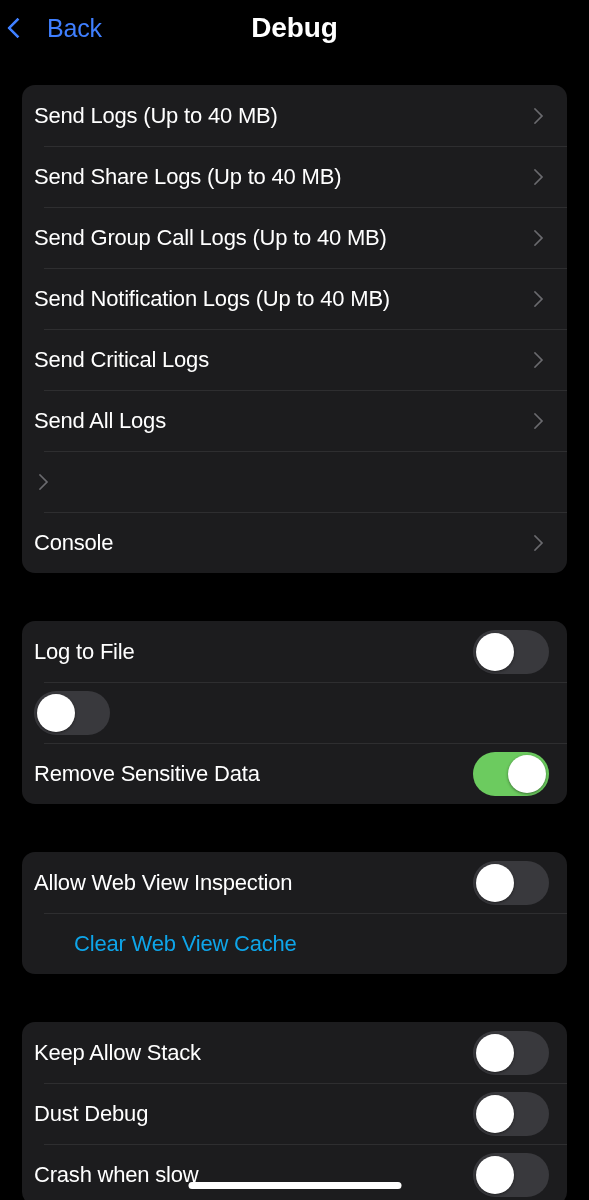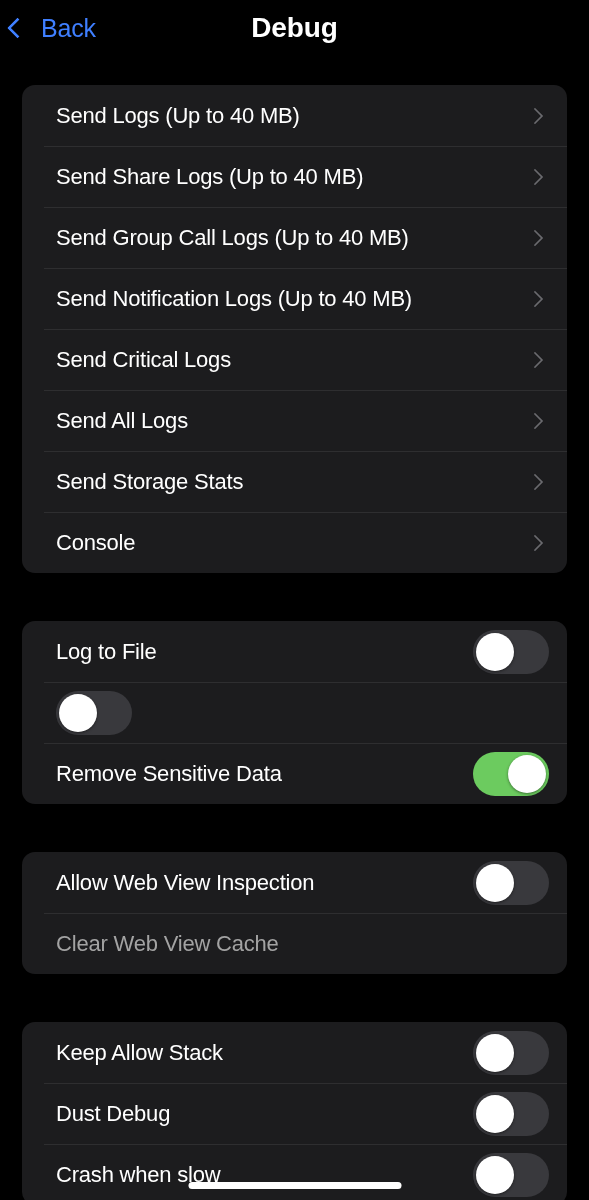--- a/index.html
+++ b/index.html
@@ -12,21 +12,21 @@
   }
   .screen { position:relative; width:589px; height:1200px; background:#000; }
 
   
   .navbar {
     position:relative; height:56px;
     display:flex; align-items:center; justify-content:center;
   }
   .nav-back {
     position:absolute; left:10px; top:50%; transform:translateY(-50%);
-    display:flex; align-items:center; gap:14px;
+    display:flex; align-items:center; gap:20px;
     color:#3f7fff; cursor:pointer;
   }
   .nav-back .chev-left {
     display:inline-block; width:15px; height:15px;
     border-left:3.4px solid #3f7fff; border-bottom:3.4px solid #3f7fff;
     transform:rotate(45deg); margin-right:2px; border-radius:1px;
   }
   .nav-back-label { font-size:25px; letter-spacing:-.2px; color:#3f7fff; }
   .nav-title {
     font-size:28px; font-weight:bold; color:#fff; letter-spacing:-.1px;
@@ -39,31 +39,31 @@
     border-radius:13px;
     overflow:hidden;
   }
   .gap-1 { height:29px; }
   .gap   { height:48px; }
 
   .row {
     position:relative;
     display:flex; align-items:center;
     height:61px;
-    padding:0 18px 0 34px;
+    padding:0 18px 0 12px;
   }
   .row + .row::before {
     content:""; position:absolute; left:22px; right:0; top:0;
     height:1px; background:#2e2e30;
   }
   .row-label {
     flex:1; font-size:22px; color:#fff; letter-spacing:-.2px;
     white-space:nowrap;
   }
-  .row-label.destructive { color:#a3a3a3; }
+  .row-label.destructive { color:#0ea5e9;margin-left:40px; }
 
   
   .chev {
     width:12px; height:12px;
     border-top:2.6px solid #6a6a6e; border-right:2.6px solid #6a6a6e;
     transform:rotate(45deg); margin-right:8px; border-radius:1px;
     flex:none;
   }
 
   
@@ -122,21 +122,20 @@
         </div>
         <div class="row">
           <div class="row-label">Send Critical Logs</div>
           <span class="chev"></span>
         </div>
         <div class="row">
           <div class="row-label">Send All Logs</div>
           <span class="chev"></span>
         </div>
         <div class="row">
-          <div class="row-label">Send Storage Stats</div>
           <span class="chev"></span>
         </div>
         <div class="row">
           <div class="row-label">Console</div>
           <span class="chev"></span>
         </div>
       </div>
       <div class="gap"></div>
       <div class="section">
         <div class="row">

